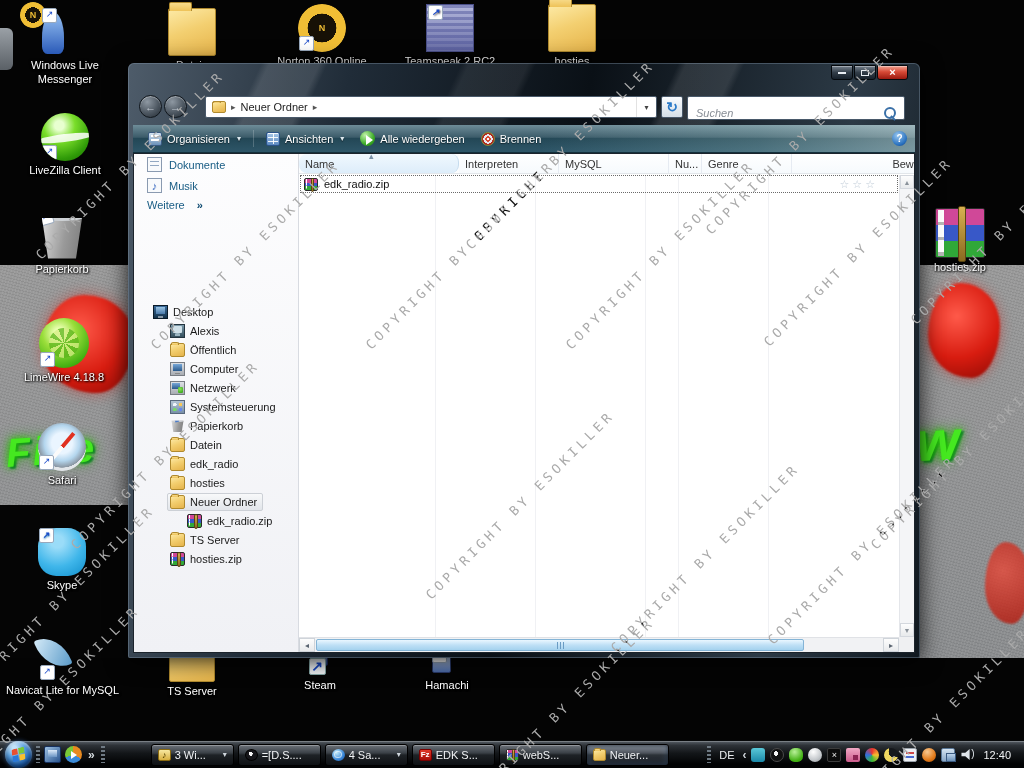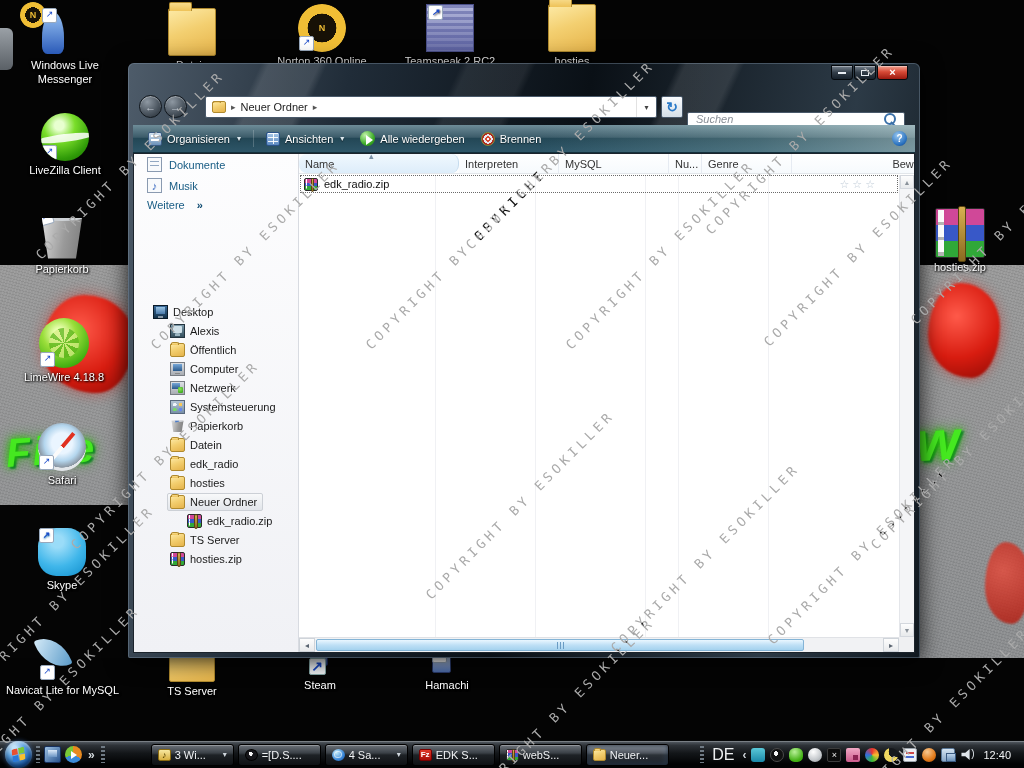--- a/index.html
+++ b/index.html
@@ -114,21 +114,21 @@
 .wbtn{width:22px;height:15px;margin-left:1px;border:1px solid #05090d;border-radius:0 0 3px 3px;display:flex;align-items:center;justify-content:center;background:linear-gradient(#77828e,#323d48 50%,#17212b);box-shadow:inset 0 1px 0 rgba(255,255,255,.35)}
 .wbtn-close{width:31px;background:linear-gradient(#f0a494,#d84a36 45%,#9c1a10);color:#fff;font-size:11px;font-weight:bold;line-height:1}
 .glyph-min{width:8px;height:2px;background:#e8edf2}
 .glyph-max{width:8px;height:6px;border:1px solid #e8edf2}
 #navbar{position:absolute;left:7px;right:7px;top:31px;height:27px;z-index:11}
 .navcirc{position:absolute;top:1px;width:23px;height:23px;border-radius:50%;border:1px solid #10161c;background:radial-gradient(circle at 35% 28%,#8e98a2,#4a545e 58%,#232b33);box-shadow:inset 0 1px 1px rgba(255,255,255,.4);display:flex;align-items:center;justify-content:center;color:#c4ccd4;font-size:11px}
 #crumbbar{position:absolute;left:70px;width:452px;top:2px;height:22px;background:#fff;border:1px solid #49596a;border-radius:2px;display:flex;align-items:center;font-size:11px;color:#222}
 .crumb-sep{color:#555;font-size:9px;margin:0 5px}
 #crumb-drop{margin-left:auto;width:20px;height:100%;border-left:1px solid #e2e2e2;display:flex;align-items:center;justify-content:center;color:#444;font-size:8px}
 #refresh-btn{position:absolute;left:526px;top:2px;width:22px;height:22px;background:linear-gradient(#fafcfe,#d6e0e8);border:1px solid #49596a;border-radius:2px;display:flex;align-items:center;justify-content:center;color:#2a7ac8;font-weight:bold;font-size:14px}
-#searchbox{position:absolute;left:552px;right:8px;top:18px;height:24px;background:#fff;border:1px solid #49596a;border-radius:2px;display:flex;align-items:flex-start;padding:0 8px}
+#searchbox{position:absolute;left:552px;right:8px;top:2px;height:24px;background:#fff;border:1px solid #49596a;border-radius:2px;display:flex;align-items:flex-end;padding:0 8px}
 #search-input{flex:1;border:none;outline:none;font-size:11px;font-family:"Liberation Sans",sans-serif;min-width:0}
 #search-input::placeholder{color:#888e96;font-style:italic}
 #toolbar{position:absolute;left:5px;right:5px;top:62px;height:28px;z-index:11;display:flex;align-items:center;gap:2px;padding:0 8px;color:#fff;font-size:11px;
  background:linear-gradient(#6e8c98 0%,#3c5c6a 45%,#234756 50%,#2e5668 100%);border-bottom:1px solid #14303c}
 #toolbar::after{content:"";position:absolute;inset:0;pointer-events:none;background:linear-gradient(to right,transparent 52%,rgba(205,238,232,.20) 80%,rgba(235,252,248,.40))}
 .tb-item{display:flex;align-items:center;gap:5px;padding:3px 7px;border-radius:3px;text-shadow:0 1px 1px rgba(0,0,0,.55);position:relative;z-index:1}
 .tb-caret{font-size:8px;color:#dce8ee;margin-left:2px}
 .tb-sep{width:1px;height:17px;background:rgba(255,255,255,.20);margin:0 3px;z-index:1}
 #tb-help{margin-left:auto;z-index:1}
 #win-content{position:absolute;left:5px;right:5px;top:90px;bottom:5px;background:#fff;border:1px solid #1c242c}
@@ -178,21 +178,21 @@
 .media-player-icon::before{content:"";position:absolute;left:6px;top:5px;border-left:6px solid #fff;border-top:4px solid transparent;border-bottom:4px solid transparent}
 #ql-overflow{color:#d4dade;font-size:12px;font-weight:bold;padding:0 2px}
 #tb-spacer{width:38px;flex:0 0 auto}
 .tbar-btn{height:22px;width:83px;flex:0 0 auto;display:flex;align-items:center;gap:4px;padding:0 6px;border-radius:3px;border:1px solid #000;
  background:linear-gradient(#6d737a 0%,#3a4046 40%,#1e2226 50%,#0e1114 100%);box-shadow:inset 0 1px 0 rgba(255,255,255,.28);
  color:#f0f2f4;font-size:11px;white-space:nowrap;overflow:hidden}
 .tbar-btn.active{background:linear-gradient(#8e949c 0%,#4e545c 40%,#2c3238 50%,#181c22 100%);box-shadow:inset 0 1px 4px rgba(0,0,0,.6),inset 0 0 7px rgba(130,185,255,.3)}
 .tbar-btn .blabel{flex:1;overflow:hidden;text-overflow:clip}
 .tbar-btn .bcaret{font-size:8px;color:#cfd6dc}
 #tray{margin-left:auto;display:flex;align-items:center;gap:5px;padding-right:4px}
-#lang{color:#eceef0;font-size:16px;padding:0 3px}
+#lang{color:#eceef0;font-size:11px;padding:0 3px}
 #tray-chev{color:#cfd4da;font-size:12px;font-weight:bold}
 .tic{width:14px;height:14px;border-radius:2px;position:relative;flex:0 0 auto}
 .messenger-tray-icon{background:linear-gradient(#5ac8d8,#1a88a8);border-radius:3px}
 .steam-tray-icon{border-radius:50%;background:radial-gradient(circle at 42% 38%,#f4f4f4 0 22%,#111 23%);border:1px solid #4a4a4a}
 .livezilla-tray-icon{border-radius:40%;background:radial-gradient(circle at 40% 28%,#b8f098,#3fae10 70%)}
 .sphere-tray-icon{border-radius:50%;background:radial-gradient(circle at 38% 28%,#fff,#c4c8cc 60%,#8e9296)}
 .x-app-tray-icon{background:#0c0c0c;border:1px solid #3c3c3c;color:#eee;font-size:9px;display:flex;align-items:center;justify-content:center}
 .pink-app-tray-icon{background:linear-gradient(#f0a8c4,#cc5c8c);border-radius:2px}
 .pink-app-tray-icon::before{content:"";position:absolute;right:2px;bottom:2px;width:5px;height:5px;background:#8c2452}
 .swirl-tray-icon{border-radius:50%;background:conic-gradient(#e83030,#f8c030,#38b838,#3070e0,#e83030)}

